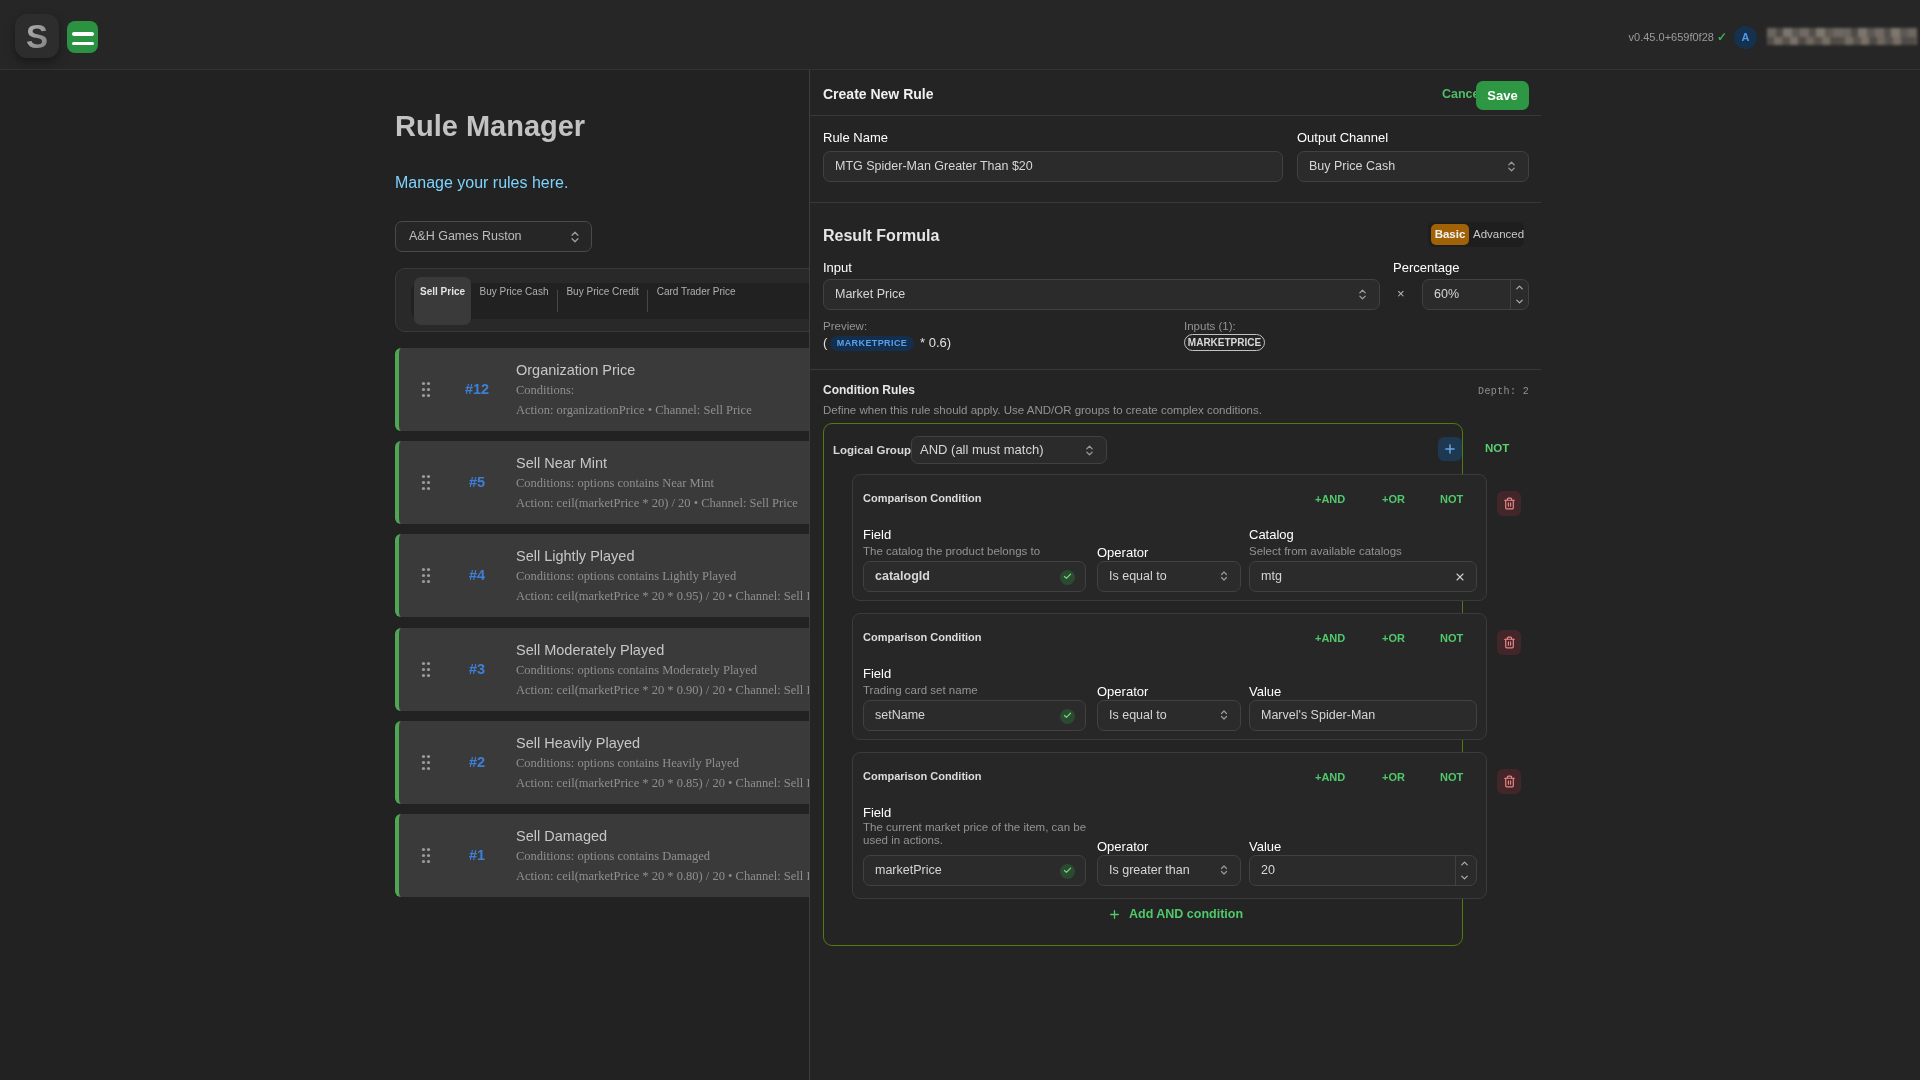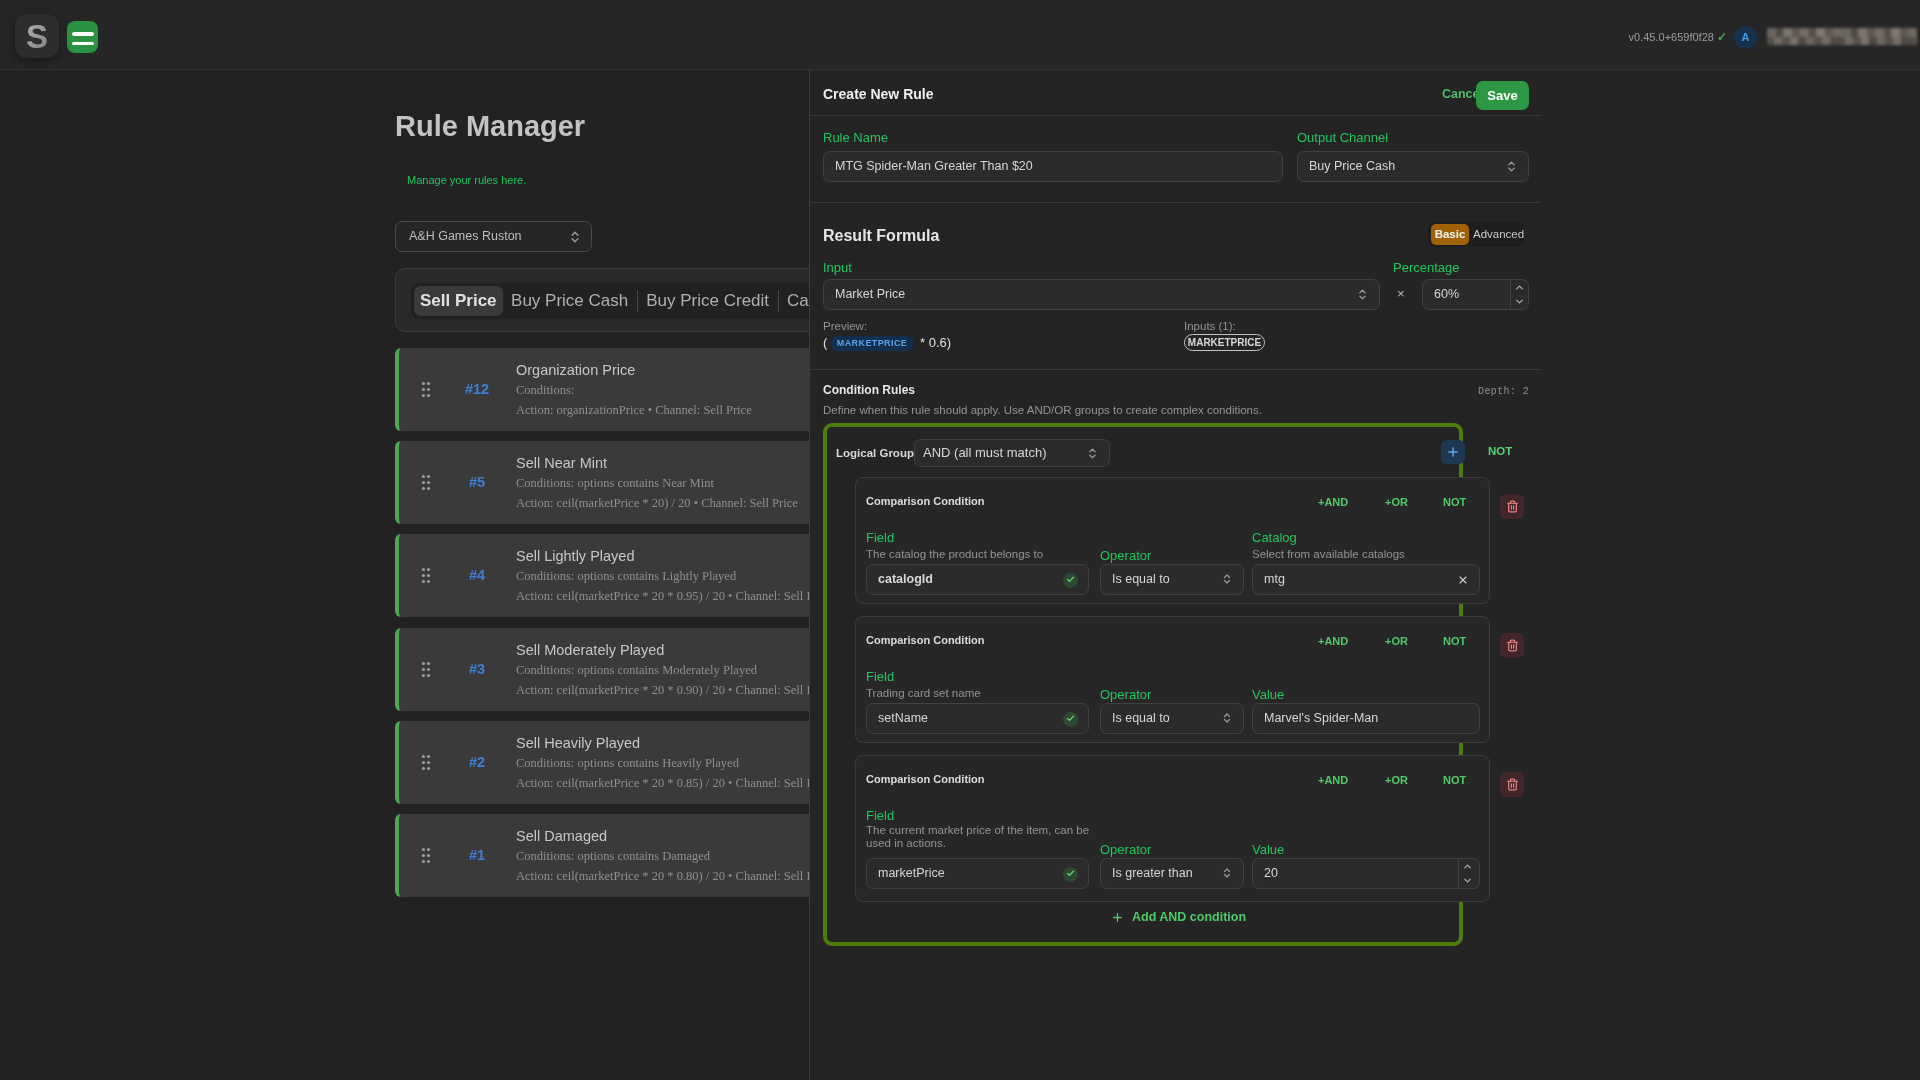--- a/index.html
+++ b/index.html
@@ -17,41 +17,41 @@
 #blurmail { position:absolute; left:1767px; top:28px; width:150px; height:17px; overflow:hidden; filter:blur(1.6px) brightness(0.88); }
 #blurmail .r1, #blurmail .r2 { position:absolute; left:0; width:150px; height:9px; }
 #blurmail .r1 { top:0;
   background: repeating-linear-gradient(90deg, #7a736c 0 9px, #575450 9px 16px, #8d867c 16px 25px, #696460 25px 33px, #837a70 33px 42px, #5e5955 42px 49px, #90887c 49px 58px, #6a645e 58px 66px, #7e766d 66px 75px); }
 #blurmail .r2 { top:9px; height:8px;
   background: repeating-linear-gradient(90deg, #5d5853 0 7px, #837b72 7px 15px, #635d57 15px 23px, #8a8177 23px 31px, #575350 31px 39px, #7d756c 39px 47px, #605b56 47px 55px, #867d73 55px 63px, #5a5651 63px 71px); }
 
 
 #main { position:absolute; left:0; top:70px; width:1920px; height:1010px; background:#222222; }
 .h1 { position:absolute; left:395px; top:40px; font-size:29px; font-weight:bold; color:#c3c3c3; letter-spacing:0px; }
-.sub { position:absolute; left:395px; top:104px; font-size:11px; color:#22c55e;margin-left:12px; }
+.sub { position:absolute; left:395px; top:104px; font-size:16px; color:#7dd3fc; }
 #storeSel { position:absolute; left:395px; top:151px; width:197px; height:31px; border:1px solid #4a4a4a; border-radius:7px; background:#262626; color:#bdbdbd; font-size:12.5px; line-height:29px; padding-left:13px; }
 #storeSel svg { position:absolute; right:9px; top:8px; }
 
 #tabcard { position:absolute; left:395px; top:198px; width:600px; height:64px; border:1px solid #3a3a3a; border-radius:10px; background:#292929; }
 #tablist { position:absolute; left:15px; top:14px; height:36px; background:#212121; border-radius:8px; display:flex; align-items:center; padding:0 3px; width:585px; border-top-right-radius:0; border-bottom-right-radius:0; }
-.tab { font-size:17px; color:#b0b0b0; padding:0 8.5px; height:30px; line-height:30px; white-space:nowrap; }
+.tab { font-size:10px; color:#b0b0b0; padding:0 8.5px; height:48px; line-height:30px; white-space:nowrap; }
 .tab.active { background:#3a3a3a; color:#e2e2e2; font-weight:bold; border-radius:7px; padding:0 6px; }
 .tabsep { width:1px; height:22px; background:#474747; }
 
 .rule { position:absolute; left:395px; width:600px; height:83px; background:#3a3a3a; border-radius:6px; border-left:4px solid #4ea853; }
 .grip { position:absolute; left:22px; top:33px; }
 .rnum { position:absolute; left:58px; top:33px; width:40px; text-align:center; color:#3e7fd6; font-weight:bold; font-size:14.5px; }
 .rtext { position:absolute; left:117px; top:12px; }
 .rtitle { font-size:14.5px; color:#c6c6c6; line-height:20px; }
 .rmeta { font-size:12.5px; color:#8f8f8f; line-height:20px;font-family:Liberation Serif, serif; }
 
 
 #drawer { position:absolute; left:809px; top:70px; width:1111px; height:1010px; background:#242424; border-left:1px solid #3d3d3d; z-index:40; }
 #drawer .sectline { position:absolute; left:0px; width:731px; height:1px; background:#383838; }
-.dlabel { position:absolute; font-size:13px; color:#22c55e; font-weight:400; }
+.dlabel { position:absolute; font-size:13px; color:#ffffff; font-weight:400; }
 .dhelp  { position:absolute; font-size:11.5px; color:#939393; }
 .inp { position:absolute; height:31px; border:1px solid #414141; border-radius:7px; background:#2b2b2b; color:#d6d6d6; font-size:12.5px; line-height:29px; padding-left:11px; white-space:nowrap; }
 .selchev { position:absolute; right:10px; top:8px; }
 .green { color:#4fbd68; font-weight:bold;margin-left:21px; }
 .ccard { position:absolute; left:28px; width:635px; background:#272727; border:1px solid #3b3b3b; border-radius:8px; }
 .cctitle { position:absolute; left:10px; top:17px; font-size:11px; font-weight:bold; color:#dcdcdc; }
 .ops { position:absolute; top:18px; font-size:11px; font-weight:bold; color:#4fc96a; }
 .trash { position:absolute; left:673px; width:24px; height:25px; background:#432629; border-radius:6px; text-align:center; line-height:27px; }
 .chk { position:absolute; right:10px; top:8px; width:15px; height:15px; border-radius:50%; background:#2c4a32; text-align:center; line-height:13px; }
 .chk svg { vertical-align:middle; }
@@ -244,21 +244,21 @@
   <div style="position:absolute;left:20px;top:266px;width:84px;height:15px;background:#142e4e;border-radius:8px;color:#58a1ec;font-size:9px;font-weight:bold;letter-spacing:0.4px;text-align:center;line-height:15px;">MARKETPRICE</div>
   <div style="position:absolute;left:110px;top:265px;font-size:13px;color:#e0e0e0;">* 0.6)</div>
   <div class="dhelp" style="left:374px;top:250px;">Inputs (1):</div>
   <div style="position:absolute;left:374px;top:264px;width:81px;height:17px;border:1px solid #c2c2c2;border-radius:9px;color:#d9d9d9;font-size:10px;font-weight:bold;text-align:center;line-height:16px;">MARKETPRICE</div>
   <div class="sectline" style="top:299px"></div>
 
   <div style="position:absolute;left:13px;top:313px;font-size:12px;font-weight:bold;color:#e6e6e6;">Condition Rules</div>
   <div style="position:absolute;left:668px;top:316px;font-family:'Liberation Mono',monospace;font-size:10px;color:#909090;letter-spacing:0.4px;">Depth: 2</div>
   <div class="dhelp" style="left:13px;top:334px;">Define when this rule should apply. Use AND/OR groups to create complex conditions.</div>
 
-  <div id="group" style="position:absolute;left:13px;top:353px;width:640px;height:523px;border:4px solid #4d7c0f;border-radius:9px;">
+  <div id="group" style="position:absolute;left:13px;top:353px;width:640px;height:523px;border:1px solid #4d7c0f;border-radius:9px;">
     <div style="position:absolute;left:9px;top:20px;font-size:11.5px;font-weight:bold;color:#d8d8d8;">Logical Group</div>
     <div class="inp" style="left:87px;top:12px;width:196px;height:28px;line-height:26px;font-size:13px;padding-left:8px;">AND (all must match)
       <svg class="selchev" style="top:7px" width="13" height="13" viewBox="0 0 24 24" fill="none" stroke="#9a9a9a" stroke-width="2.4" stroke-linecap="round" stroke-linejoin="round">
           <path d="m7 15 5 5 5-5"></path>
           <path d="m7 9 5-5 5 5"></path>
         </svg>
     </div>
     <div style="position:absolute;left:614px;top:13px;width:24px;height:24px;background:#1d3850;border-radius:6px;">
         <svg style="position:absolute;left:5px;top:5px;" width="14" height="14" viewBox="0 0 24 24" fill="none" stroke="#60a5e8" stroke-width="2.6" stroke-linecap="round">
           <path d="M12 5v14M5 12h14"></path>

